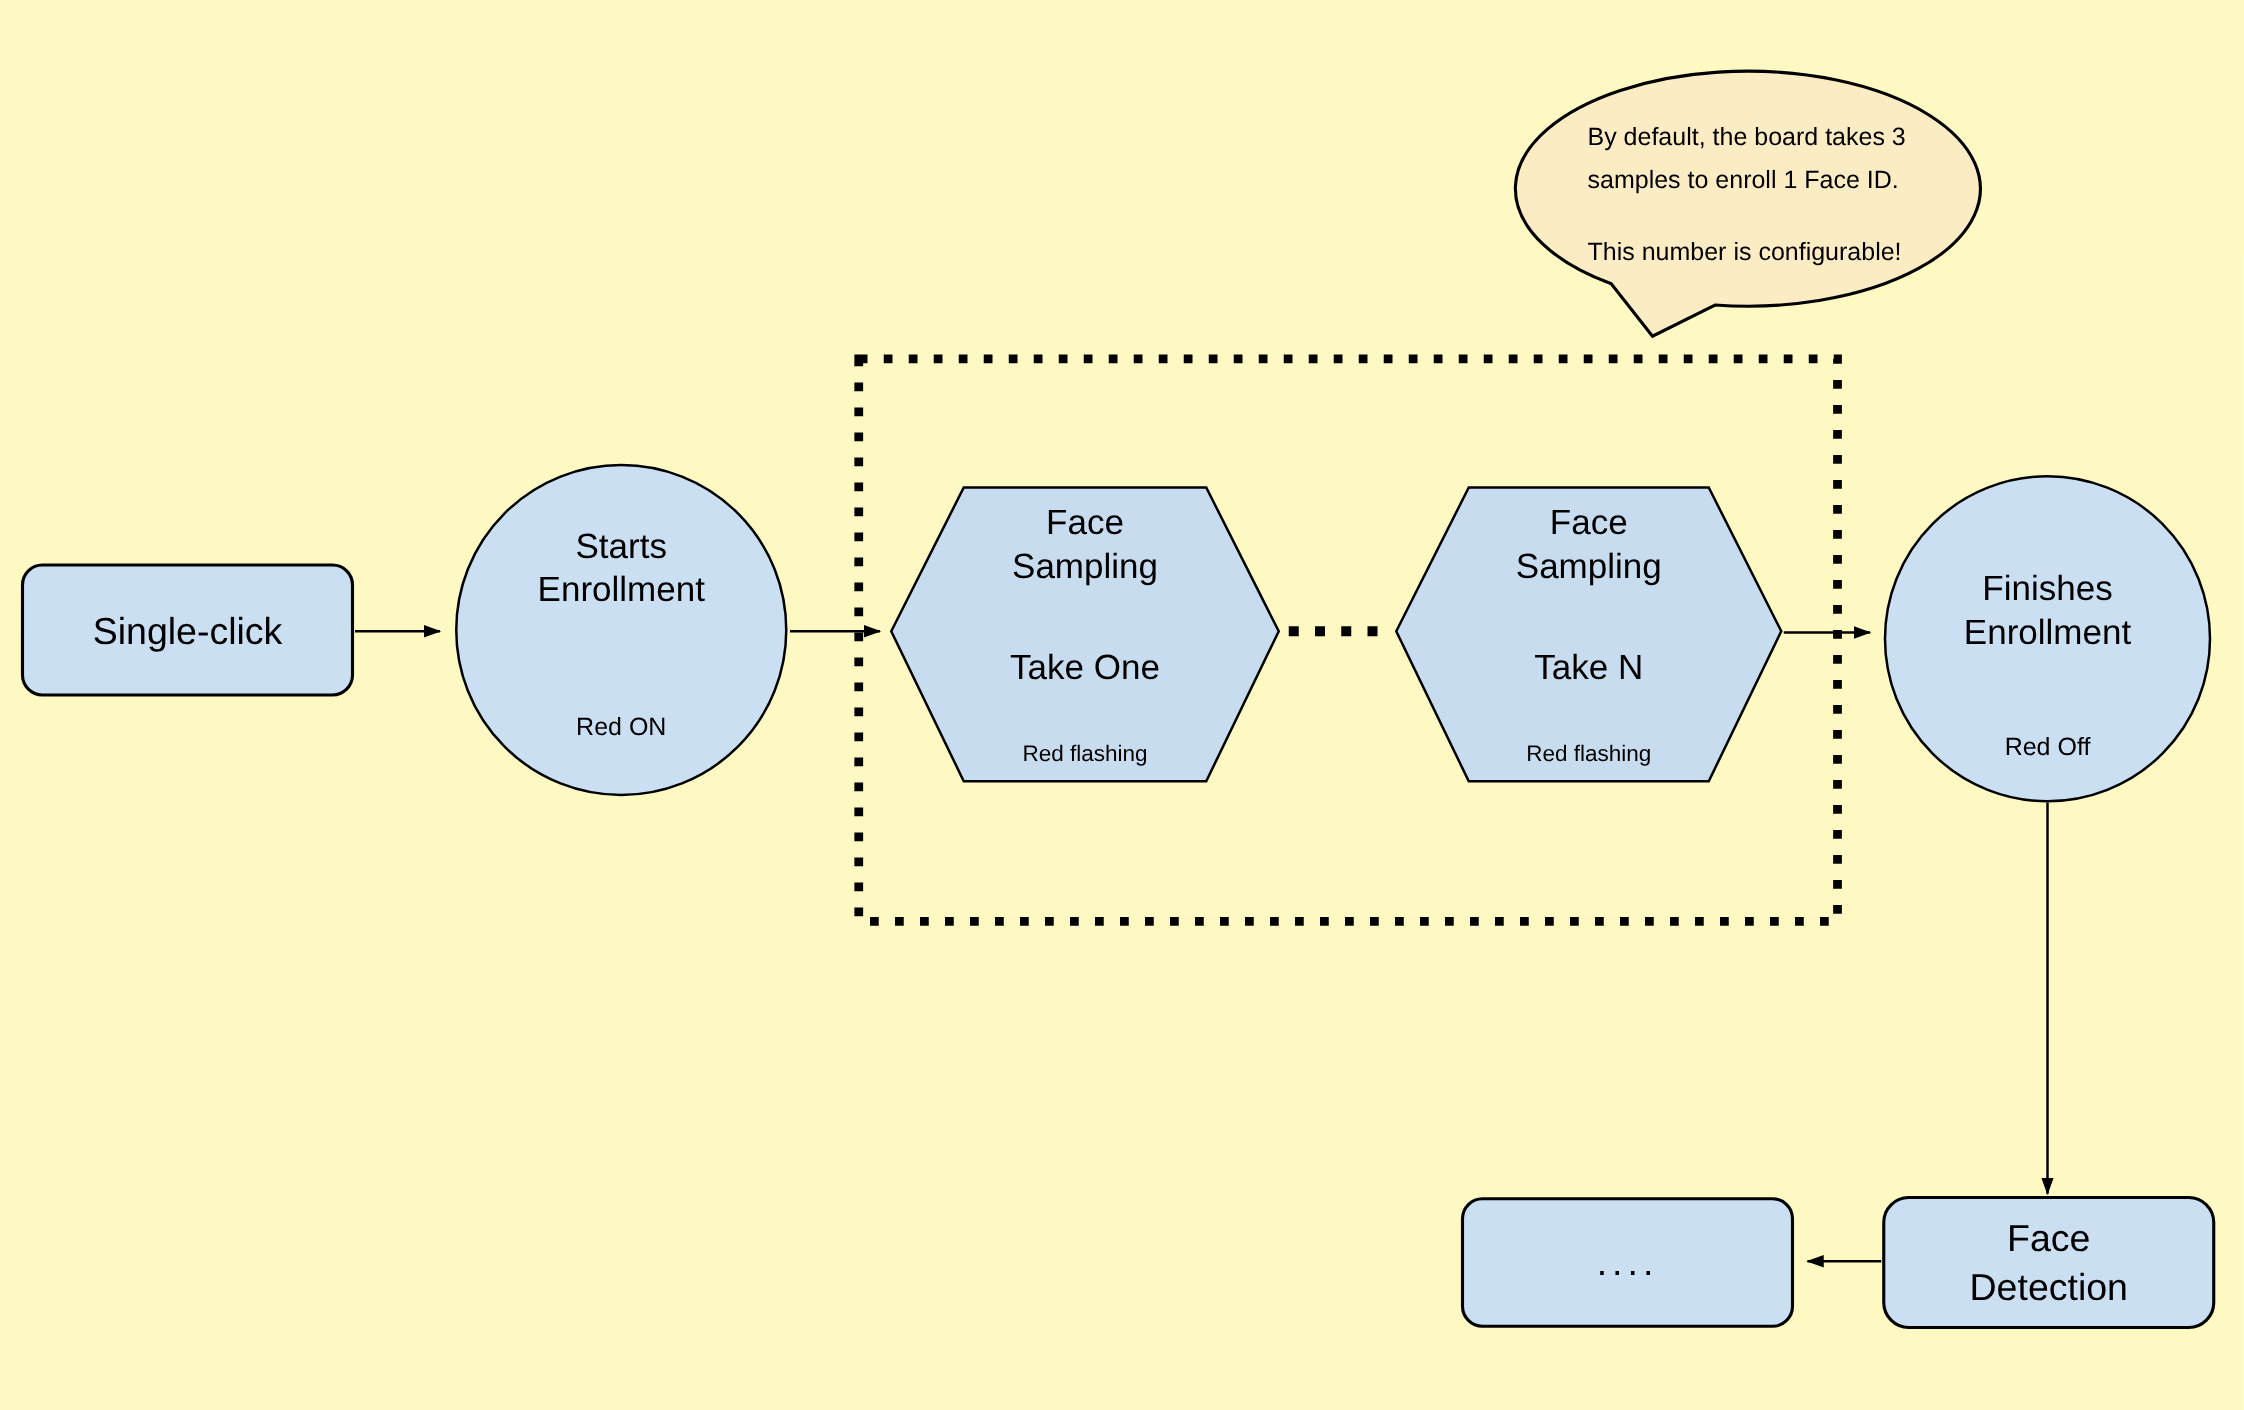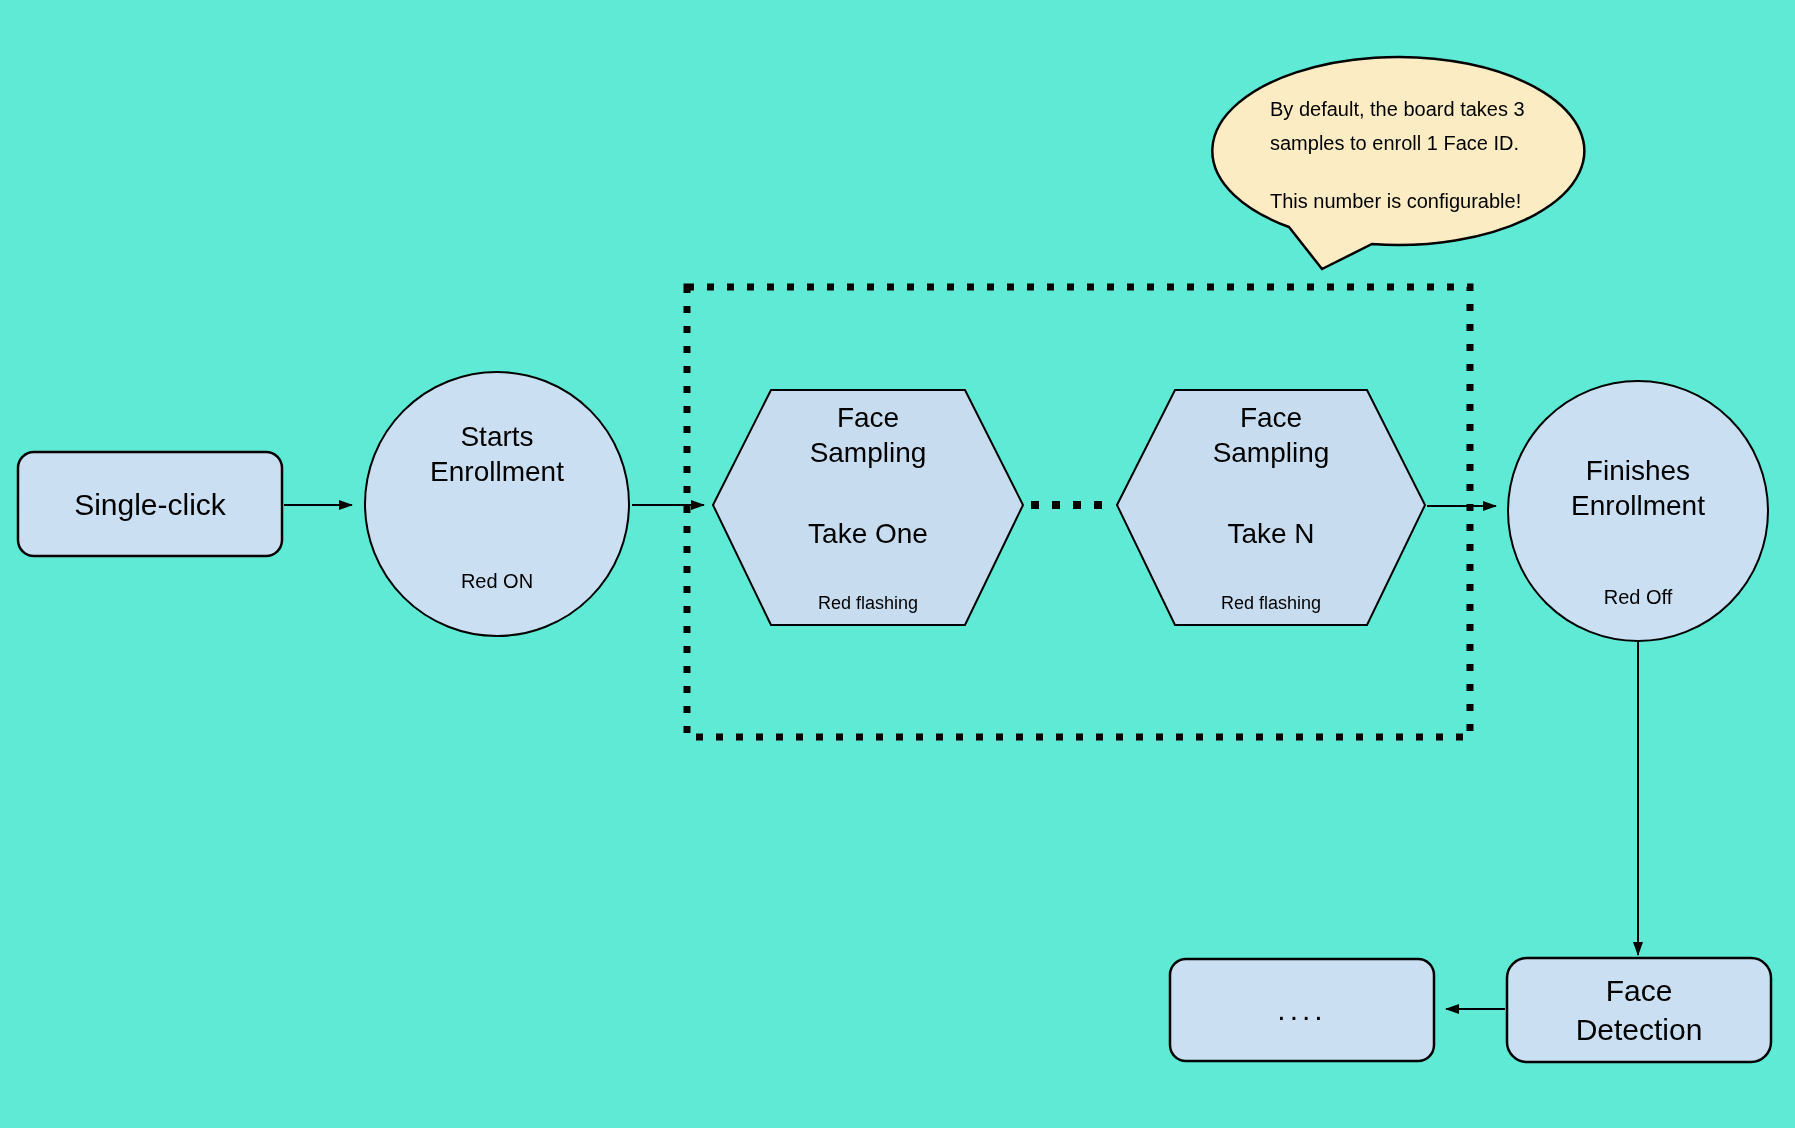--- a/index.html
+++ b/index.html
@@ -4,21 +4,21 @@
 <style>
   html, body {
     margin: 0;
     padding: 0;
     background: #ffffff;
   }
   .canvas {
     position: relative;
     width: 1795px;
     height: 1128px;
-    background: #5eead4;
+    background: #fef9c3;
     overflow: hidden;
   }
   svg {
     display: block;
   }
   text {
     font-family: "Liberation Sans", sans-serif;
     fill: #000000;
   }
   .node-title   { font-size: 28px; }

